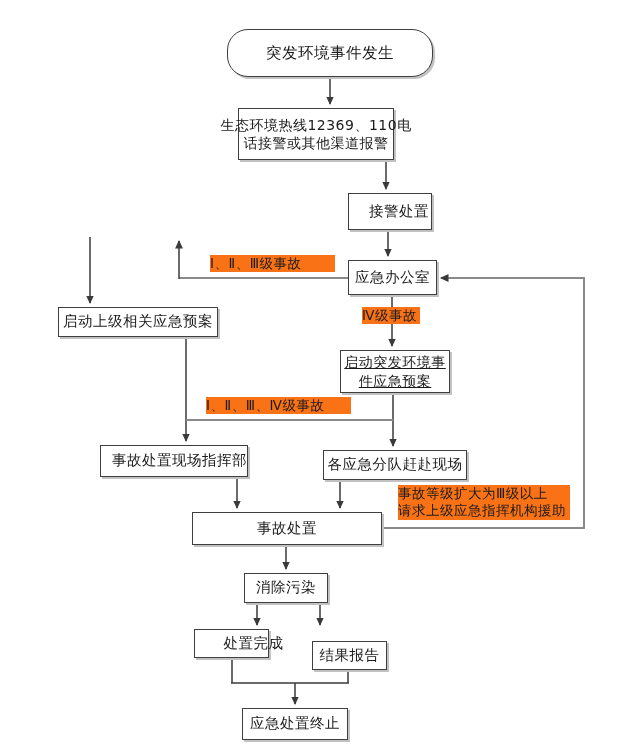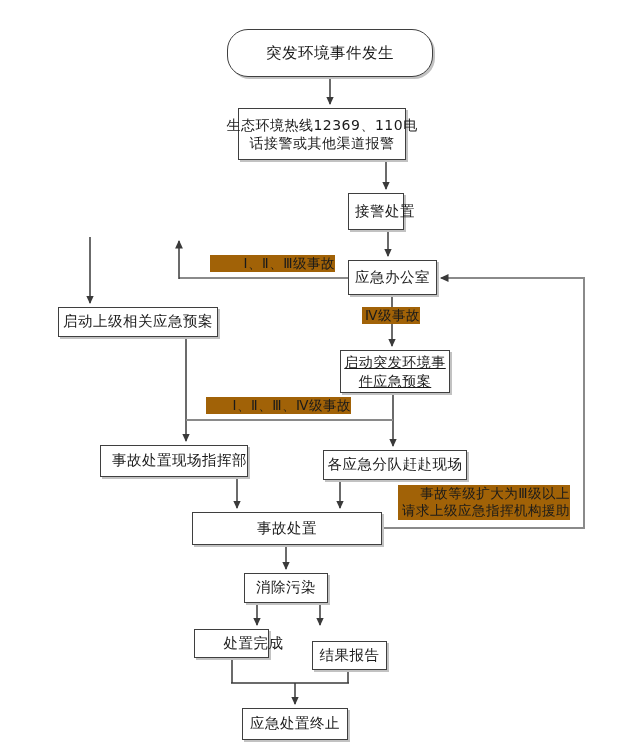--- a/index.html
+++ b/index.html
@@ -25,22 +25,22 @@
     text-align:center;
     font-size:14.5px;
     line-height:1.32;
     letter-spacing:0.5px;
   }
   .node span{white-space:nowrap;}
   .edge-label{
     position:absolute;
     font-size:13.5px;
     letter-spacing:0.5px;
-    text-align:right;
-    background:#a16207;
+    text-align:left;
+    background:#f97316;
     line-height:1.28;
     white-space:nowrap;
   }
   .edge-label span{display:block;white-space:nowrap;}
 </style>
 </head>
 <body>
 
 <div class="canvas">
 
@@ -85,27 +85,27 @@
     <path d="M232,658 V683" stroke="#3a3a3a" stroke-width="1.5" fill="none"></path>
     <path d="M348,658 V683" stroke="#3a3a3a" stroke-width="1.5" fill="none"></path>
     <path d="M231,683 H349" stroke="#3a3a3a" stroke-width="1.5" fill="none"></path>
     <path d="M295,683 V704" stroke="#3a3a3a" stroke-width="1.5" fill="none" marker-end="url(#arw)"></path>
   </svg>
 
   <div class="node" style="left:227px;top:29px;width:206px;height:48px;font-size:15.5px;border-radius:21px;">
     <span>突发环境事件发生</span>
   </div>
 
-  <div class="node" style="left:238px;top:108px;width:168px;height:52px;font-size:14px;">
+  <div class="node" style="left:238px;top:108px;width:156px;height:52px;font-size:14px;">
     <span>生态环境热线12369、110电</span>
     <span>话接警或其他渠道报警</span>
   </div>
 
 
-  <div class="node" style="left:348px;top:193px;width:56px;height:37px;padding-left:18px;">
+  <div class="node" style="left:348px;top:193px;width:84px;height:37px;padding-left:18px;">
     <span>接警处置</span>
   </div>
 
   <div class="node" style="left:348px;top:260px;width:89px;height:35px;">
     <span>应急办公室</span>
   </div>
 
   <div class="node" style="left:58px;top:307px;width:160px;height:30px;">
     <span>启动上级相关应急预案</span>
   </div>

